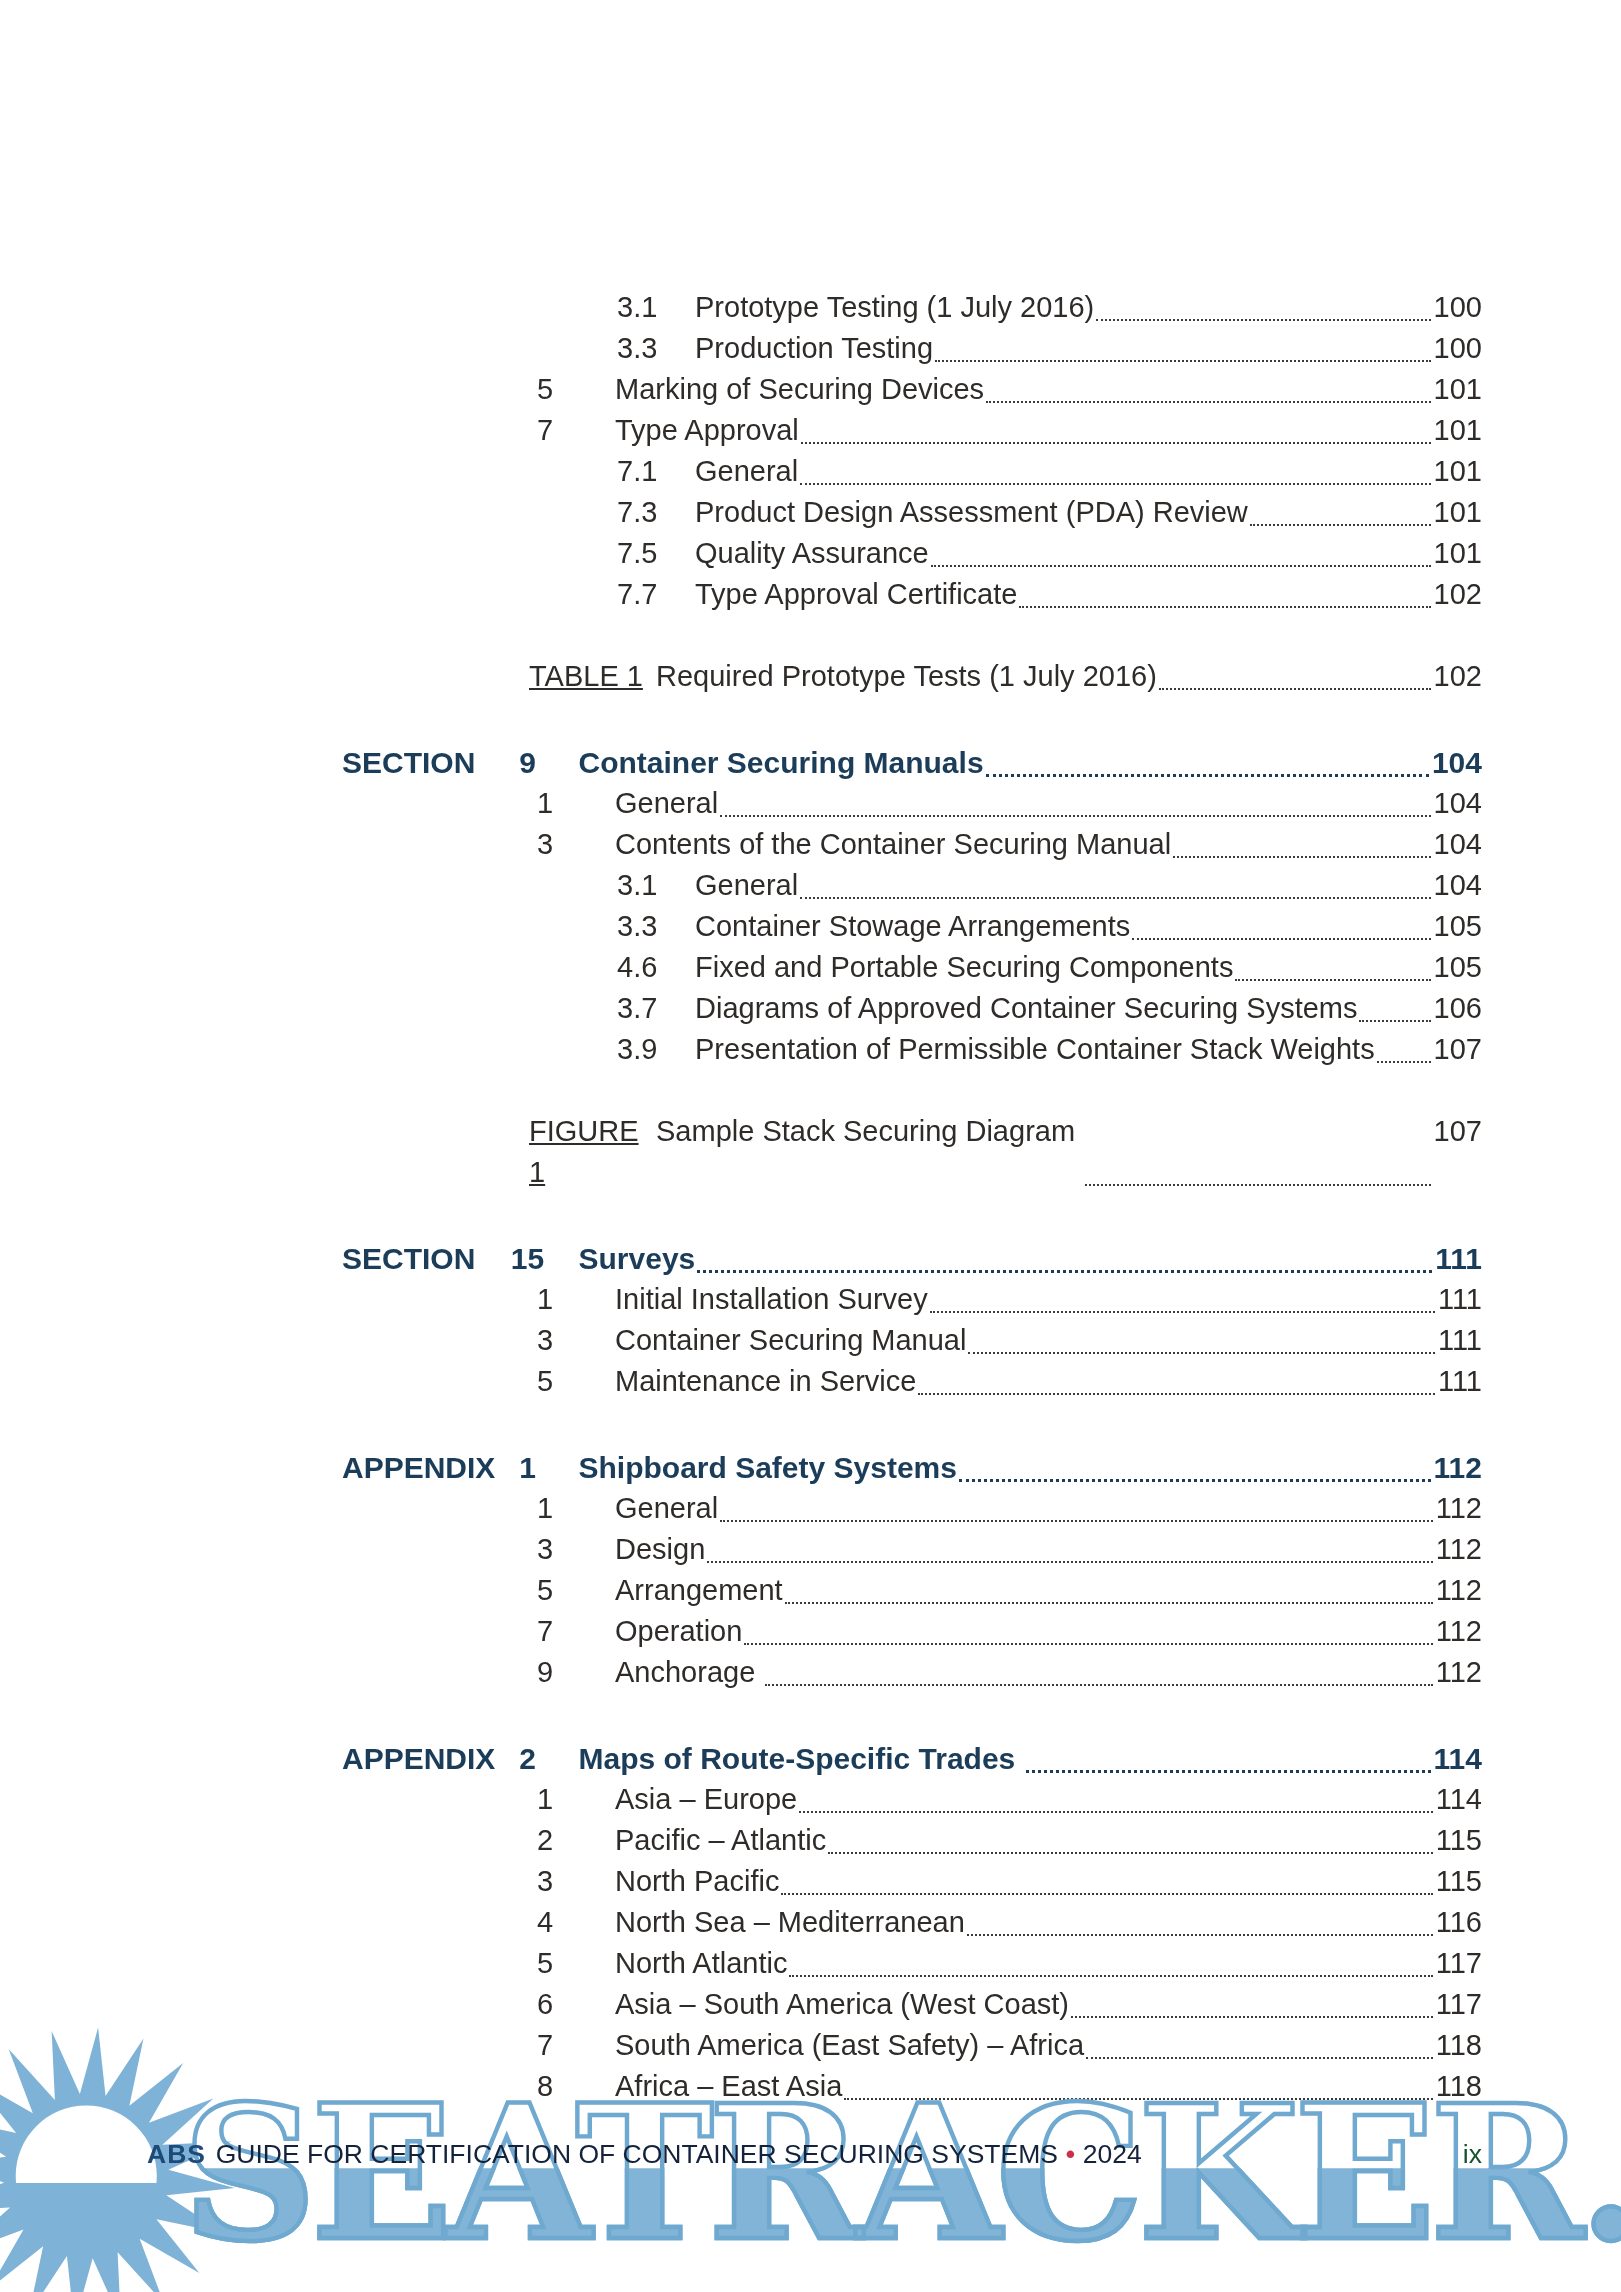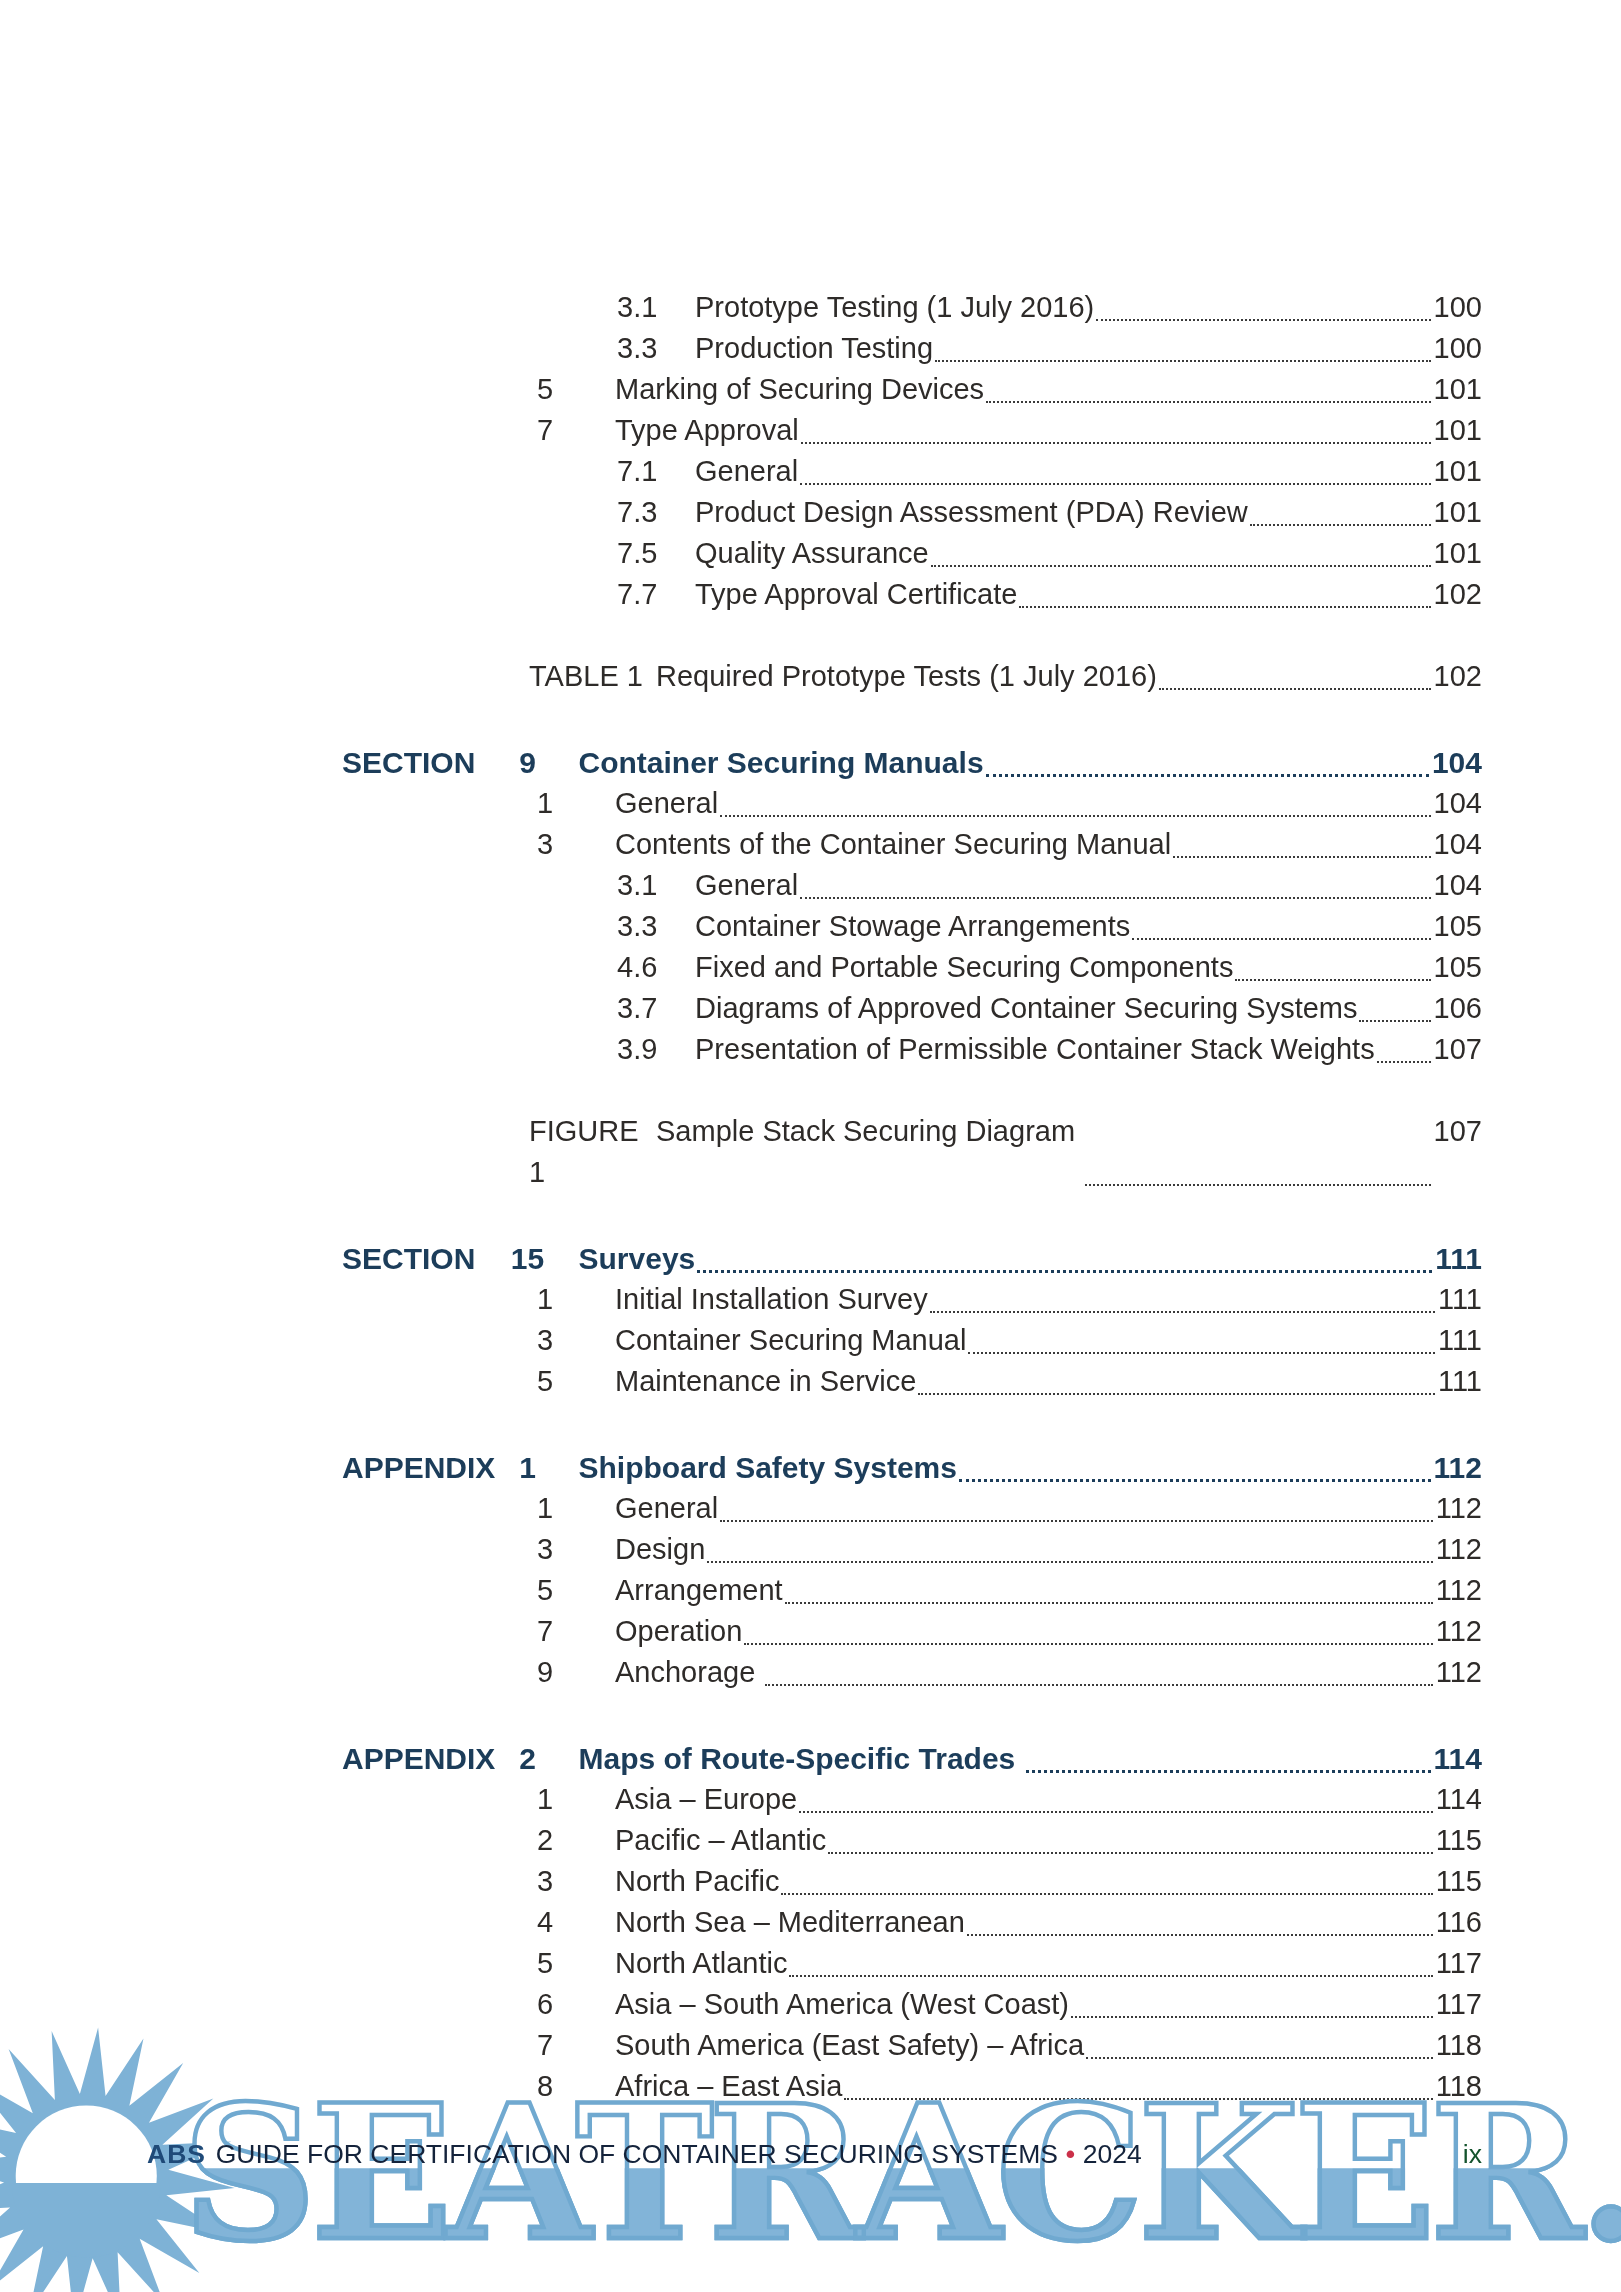--- a/index.html
+++ b/index.html
@@ -12,21 +12,21 @@
   .toc{
     position:absolute;left:342px;top:287px;width:1140px;
     font-size:29px;line-height:41px;color:#2e2b29;
   }
   .toc-block + .toc-block{margin-top:45px;}
   .row{display:flex;align-items:baseline;}
   .row.gap{margin-top:41px;}
   .num,.label{flex:none;}
   .l1{padding-left:195px;} .l1 .num{width:78px;}
   .l2{padding-left:275px;} .l2 .num{width:78px;}
-  .cap{padding-left:187px;} .cap .num{width:127px;}
+  .cap{padding-left:187px;} .cap .num{width:127px;text-decoration:underline;}
   .heading{color:#1c3d5a;font-weight:bold;font-size:30px;}
   .heading .label{width:161px;}
   .heading .num{width:49px;text-align:center;}
   .heading .title{margin-left:26.5px;}
   .title{flex:none;white-space:pre;}
   .it{}
   .leader{
     flex:1 1 auto;min-width:17.6px;
     border-bottom:2.5px dotted #3a3a3a;
     margin:0 2.9px 6.9px 2px;align-self:stretch;

